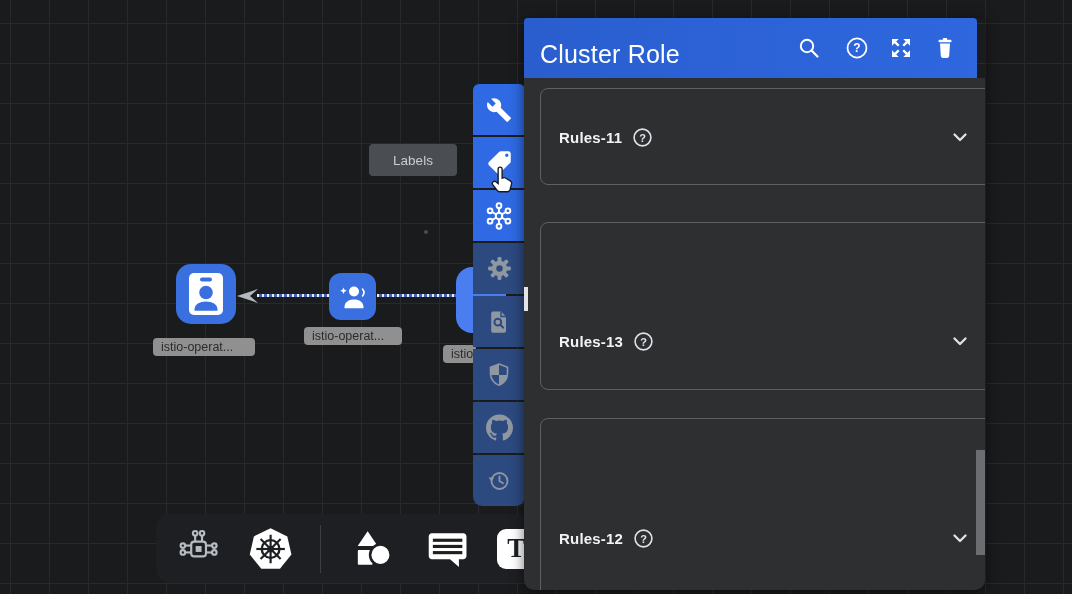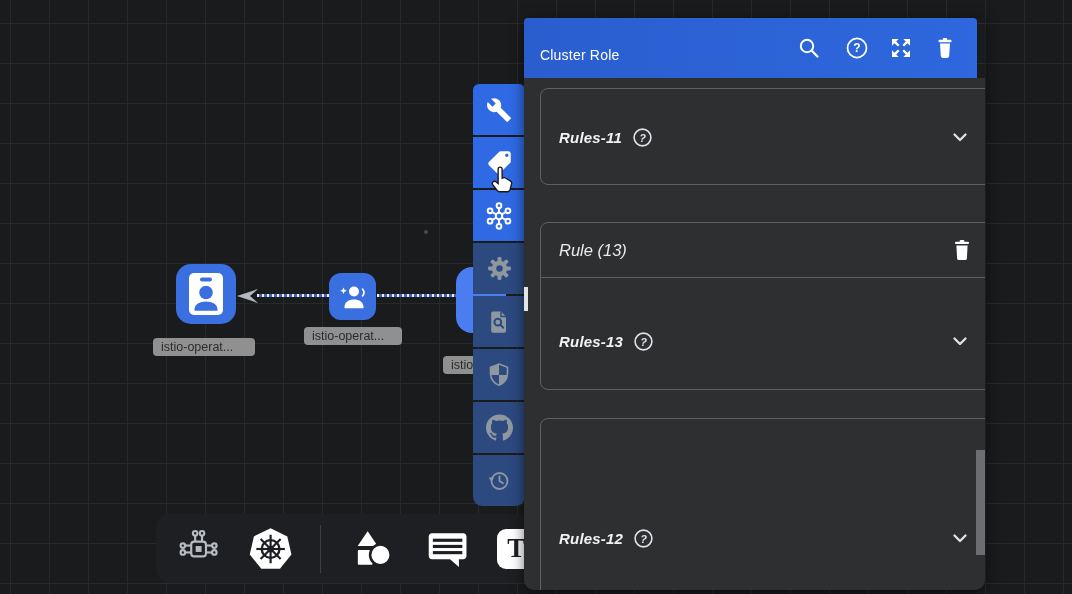--- a/index.html
+++ b/index.html
@@ -38,25 +38,25 @@
   .bottom-toolbar{position:absolute;left:156px;top:514px;width:400px;height:69px;background:#1e1f22;
     border-radius:14px;display:flex;align-items:center;padding:0 20px;gap:27px;z-index:2;}
   .bt-divider{width:1px;height:48px;background:#3c4044;}
 
   
   .panel{position:absolute;left:524px;top:18px;width:461px;height:572px;z-index:5;
     border-radius:4px 4px 10px 10px;box-shadow:0 3px 14px rgba(0,0,0,.55);}
   .panel-header{position:absolute;left:0;top:0;width:453px;height:60px;
     background:linear-gradient(90deg,#2a5ecf,#2e67de);border-radius:4px 4px 0 0;}
   .panel-title{position:absolute;left:16px;top:0;height:73px;display:flex;align-items:center;
-    color:#fff;font-size:14px;letter-spacing:.2px;}
+    color:#fff;font-size:25px;letter-spacing:.2px;}
   .ph-icon{position:absolute;top:18px;width:24px;height:24px;}
   .panel-body{position:absolute;left:0;top:60px;width:461px;height:512px;background:#2e2f31;
     border-radius:0 0 10px 10px;overflow:hidden;}
-  .card{position:absolute;left:16px;width:500px;border:1px solid #5f6063;border-radius:8px;font-style:italic;}
+  .card{position:absolute;left:16px;width:500px;border:1px solid #5f6063;border-radius:8px;}
   .rule-header{position:absolute;left:0;top:0;width:100%;height:55px;border-bottom:1px solid #5f6063;}
   .rule-title{position:absolute;left:18px;top:0;height:55px;display:flex;align-items:center;
     color:#e8eaed;font-size:16.5px;}
   .rules-row{position:absolute;left:0;width:100%;height:36px;display:flex;align-items:center;}
   .rules-label{margin-left:18px;color:#f1f3f4;font-size:15px;font-weight:bold;letter-spacing:.2px;}
   .help-badge{margin-left:10px;width:21px;height:21px;}
   .chev{position:absolute;width:24px;height:24px;}
   .chev.far{right:67px;}
   .chev.near{right:22px;}
   .card-trash{position:absolute;right:68px;top:17px;width:18px;height:21px;}
@@ -91,21 +91,21 @@
     <svg width="30" height="28" viewBox="0 0 30 28">
       <circle cx="16" cy="8.5" r="5" fill="#fff"></circle>
       <path d="M6.5 24c0-5 4.3-7.5 9.5-7.5s9.5 2.5 9.5 7.5v1.3H6.5z" fill="#fff"></path>
       <path d="M5.5 4.5l1 2.3 2.3 1-2.3 1-1 2.3-1-2.3-2.3-1 2.3-1z" fill="#fff"></path>
       <path d="M24.5 6a5.5 5.5 0 0 1 0 7" stroke="#fff" stroke-width="1.6" fill="none" stroke-linecap="round"></path>
     </svg>
   </div>
   <div class="node-label" style="left:304px;top:327px;width:98px">istio-operat...</div>
 
   <div class="node" style="left:456px;top:267px;width:50px;height:66px;border-radius:16px;background:#4a7ef0"></div>
-  <div class="node-label" style="left:443px;top:356px;width:33px">istio</div>
+  <div class="node-label" style="left:443px;top:345px;width:33px">istio</div>
 
   <div class="bottom-toolbar">
     <svg width="46" height="46" viewBox="0 0 46 46">
       <g stroke="#b6bcc2" stroke-width="2.2" fill="none">
         <rect x="15.5" y="15.5" width="15" height="15" rx="3"></rect>
         <line x1="15.5" y1="19.5" x2="9" y2="19.5"></line>
           <line x1="15.5" y1="26.5" x2="9" y2="26.5"></line>
         <line x1="30.5" y1="19.5" x2="37" y2="19.5"></line>
           <line x1="30.5" y1="26.5" x2="37" y2="26.5"></line>
         <line x1="19.5" y1="15.5" x2="19.5" y2="9"></line>
@@ -230,20 +230,21 @@
     </div>
     <div class="tb-btn navy">
       <svg width="26" height="26" viewBox="0 0 26 26">
         <circle cx="13.5" cy="13" r="8" fill="none" stroke="#8f97a0" stroke-width="1.8"></circle>
         <polyline points="13.5,8.5 13.5,13 17,15.2" fill="none" stroke="#8f97a0" stroke-width="1.8" stroke-linecap="round"></polyline>
         <polygon points="2.6,9.4 8.2,9.4 5.4,13.4" fill="#8f97a0"></polygon>
       </svg>
     </div>
   </div>
 
+  <div class="tooltip">Labels</div>
 
   <svg class="cursor" width="28" height="30" viewBox="0 0 22 24">
     <path d="M10.3 2.5c.9 0 1.6.7 1.6 1.6v7.2l1-.3c.6-.2 1.2-.1 1.7.2l3.8 2.3c.9.5 1.3 1.6 1 2.6l-1.2 4.4c-.3 1-1.2 1.7-2.2 1.7h-6.1c-.7 0-1.4-.3-1.8-.9l-3.6-4.6c-.6-.8-.5-1.9.3-2.5.6-.5 1.5-.5 2.1 0l1.8 1.4V4.1c0-.9.7-1.6 1.6-1.6z" fill="#fff" stroke="#1a1a1a" stroke-width="1.1"></path>
   </svg>
 
   <div class="panel">
     <div class="panel-header">
       <div class="panel-title">Cluster Role</div>
       <svg class="ph-icon" style="right:156px" viewBox="0 0 24 24">
         <circle cx="10" cy="10" r="6.2" fill="none" stroke="#fff" stroke-width="2"></circle>
@@ -277,31 +278,20 @@
             <circle cx="10.5" cy="10.5" r="8.4" fill="none" stroke="#dfe3e8" stroke-width="1.6"></circle>
             <text x="10.5" y="14.6" text-anchor="middle" font-size="11" font-weight="bold" fill="#dfe3e8">?</text>
           </svg>
           <svg class="chev far" style="top:6px" viewBox="0 0 24 24">
             <polyline points="6.5,9.5 12,15 17.5,9.5" fill="none" stroke="#dfe3e8" stroke-width="2.3" stroke-linecap="round" stroke-linejoin="round"></polyline>
           </svg>
         </div>
       </div>
 
       <div class="card" style="top:144px;height:168px">
-        <div class="rule-header">
-          <div class="rule-title">Rule (13)</div>
-          <svg class="card-trash" viewBox="0 0 18 21">
-            <rect x="6.6" y="0" width="4.8" height="2.2" rx="1" fill="#fff"></rect>
-            <rect x="2" y="1.8" width="14" height="2.2" rx="1" fill="#fff"></rect>
-            <path d="M3.4 5.4h11.2l-.7 13a1.8 1.8 0 0 1-1.8 1.7H5.9a1.8 1.8 0 0 1-1.8-1.7z" fill="#fff"></path>
-          </svg>
-          <svg class="chev near" style="top:16px" viewBox="0 0 24 24">
-            <polyline points="6.5,14.5 12,9 17.5,14.5" fill="none" stroke="#dfe3e8" stroke-width="2.3" stroke-linecap="round" stroke-linejoin="round"></polyline>
-          </svg>
-        </div>
         <div class="rules-row" style="top:100px">
           <span class="rules-label">Rules-13</span>
           <svg class="help-badge" viewBox="0 0 21 21">
             <circle cx="10.5" cy="10.5" r="8.4" fill="none" stroke="#dfe3e8" stroke-width="1.6"></circle>
             <text x="10.5" y="14.6" text-anchor="middle" font-size="11" font-weight="bold" fill="#dfe3e8">?</text>
           </svg>
           <svg class="chev far" style="top:6px" viewBox="0 0 24 24">
             <polyline points="6.5,9.5 12,15 17.5,9.5" fill="none" stroke="#dfe3e8" stroke-width="2.3" stroke-linecap="round" stroke-linejoin="round"></polyline>
           </svg>
         </div>

